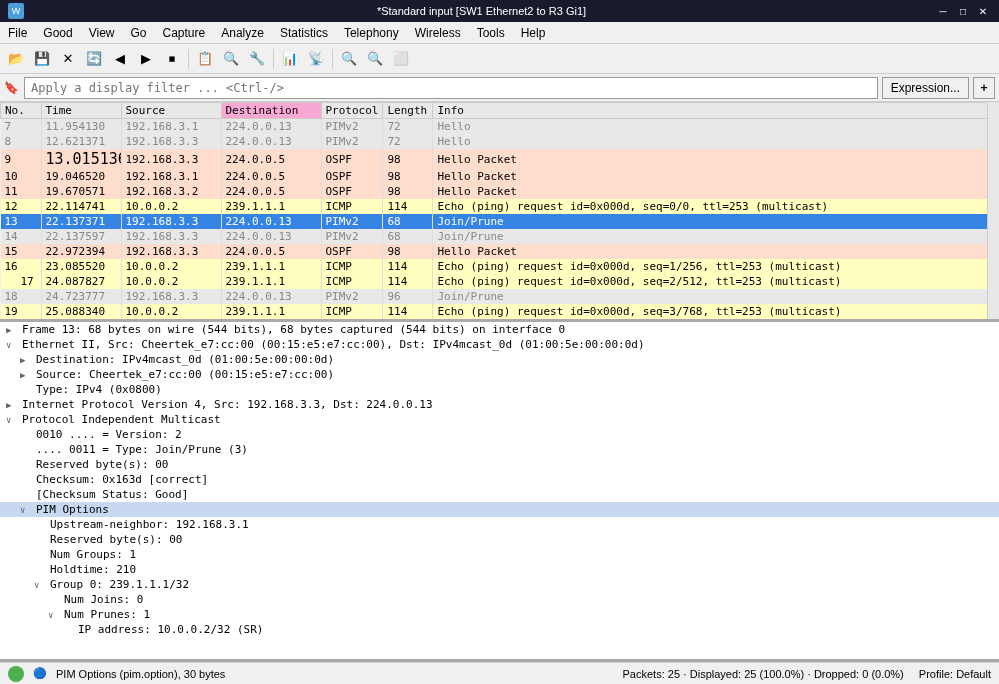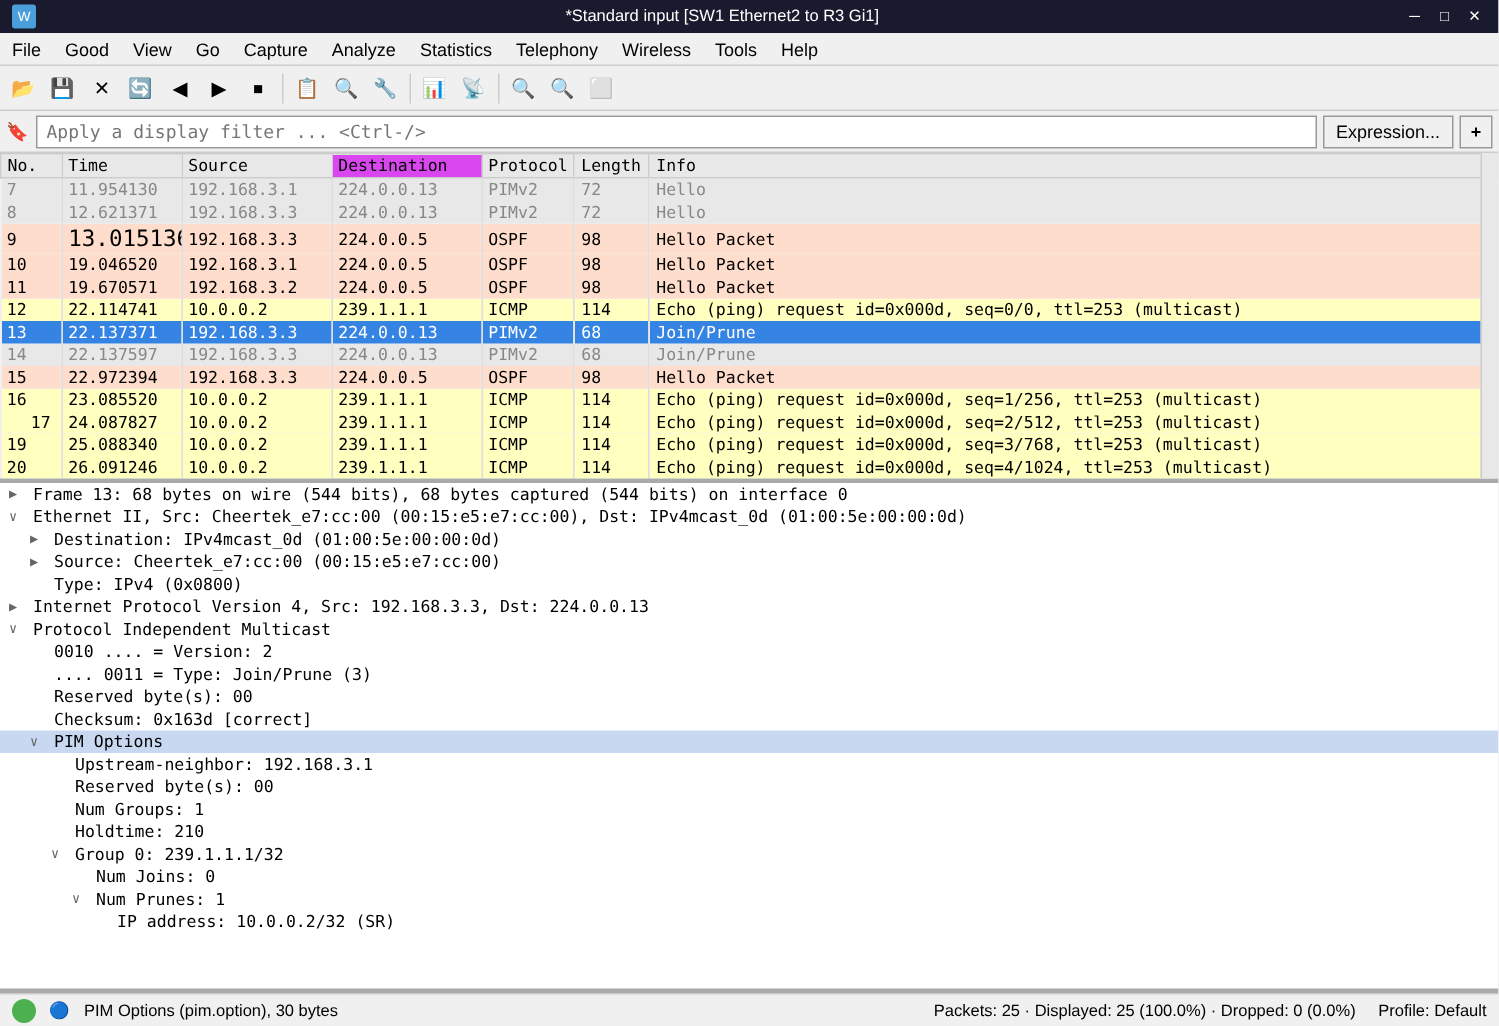--- a/index.html
+++ b/index.html
@@ -104,21 +104,21 @@
 <div id="main" style="display:flex;flex-direction:column;height:calc(684px - 22px - 22px - 30px - 28px - 22px);">
 
   <div id="packet-list" style="flex:0 0 220px;overflow:hidden;border-bottom:3px solid #aaa;position:relative;">
     <div style="overflow-y:scroll;height:220px;">
       <table id="packet-table" style="width:100%;border-collapse:collapse;font-size:11px;font-family:monospace;">
         <thead>
           <tr id="table-header-row">
           <th style="background: rgb(232, 232, 232); border: 1px solid rgb(204, 204, 204); padding: 1px 4px; text-align: left; font-weight: normal; white-space: nowrap; font-size: 11px;">No.</th>
               <th style="background: rgb(232, 232, 232); border: 1px solid rgb(204, 204, 204); padding: 1px 4px; text-align: left; font-weight: normal; white-space: nowrap; font-size: 11px;">Time</th>
               <th style="background: rgb(232, 232, 232); border: 1px solid rgb(204, 204, 204); padding: 1px 4px; text-align: left; font-weight: normal; white-space: nowrap; font-size: 11px;">Source</th>
-              <th style="background: #d946ef; border: 1px solid rgb(204, 204, 204); padding: 1px 4px; text-align: left; font-weight: normal; white-space: nowrap; font-size: 11px;">Destination</th>
+              <th style="background: #f9a8d4; border: 1px solid rgb(204, 204, 204); padding: 1px 4px; text-align: left; font-weight: normal; white-space: nowrap; font-size: 11px;">Destination</th>
               <th style="background: rgb(232, 232, 232); border: 1px solid rgb(204, 204, 204); padding: 1px 4px; text-align: left; font-weight: normal; white-space: nowrap; font-size: 11px;">Protocol</th>
               <th style="background: rgb(232, 232, 232); border: 1px solid rgb(204, 204, 204); padding: 1px 4px; text-align: left; font-weight: normal; white-space: nowrap; font-size: 11px;">Length</th>
               <th style="background: rgb(232, 232, 232); border: 1px solid rgb(204, 204, 204); padding: 1px 4px; text-align: left; font-weight: normal; white-space: nowrap; font-size: 11px;">Info</th>
             </tr>
         </thead>
         <tbody id="packet-tbody">
         <tr style="background: rgb(232, 232, 232); color: rgb(136, 136, 136);">
               <td style="padding: 1px 4px; border-right: 1px solid rgb(221, 221, 221); white-space: nowrap; overflow: hidden; font-size: 11px; font-family: monospace; max-width: 35px; width: 35px;">7</td>
               <td style="padding: 1px 4px; border-right: 1px solid rgb(221, 221, 221); white-space: nowrap; overflow: hidden; font-size: 11px; font-family: monospace; max-width: 80px; width: 80px;">11.954130</td>
               <td style="padding: 1px 4px; border-right: 1px solid rgb(221, 221, 221); white-space: nowrap; overflow: hidden; font-size: 11px; font-family: monospace; max-width: 100px; width: 100px;">192.168.3.1</td>
@@ -210,20 +210,29 @@
             </tr>
             <tr style="background: rgb(255, 255, 192); color: rgb(0, 0, 0);">
               <td style="padding: 1px 20px; border-right: 1px solid rgb(221, 221, 221); white-space: nowrap; overflow: hidden; font-size: 11px; font-family: monospace; max-width: 35px; width: 35px;">17</td>
               <td style="padding: 1px 4px; border-right: 1px solid rgb(221, 221, 221); white-space: nowrap; overflow: hidden; font-size: 11px; font-family: monospace; max-width: 80px; width: 80px;">24.087827</td>
               <td style="padding: 1px 4px; border-right: 1px solid rgb(221, 221, 221); white-space: nowrap; overflow: hidden; font-size: 11px; font-family: monospace; max-width: 100px; width: 100px;">10.0.0.2</td>
               <td style="padding: 1px 4px; border-right: 1px solid rgb(221, 221, 221); white-space: nowrap; overflow: hidden; font-size: 11px; font-family: monospace; max-width: 100px; width: 100px;">239.1.1.1</td>
               <td style="padding: 1px 4px; border-right: 1px solid rgb(221, 221, 221); white-space: nowrap; overflow: hidden; font-size: 11px; font-family: monospace; max-width: 60px; width: 60px;">ICMP</td>
               <td style="padding: 1px 4px; border-right: 1px solid rgb(221, 221, 221); white-space: nowrap; overflow: hidden; font-size: 11px; font-family: monospace; max-width: 50px; width: 50px;">114</td>
               <td style="padding: 1px 4px; border-right: 1px solid rgb(221, 221, 221); white-space: nowrap; overflow: hidden; font-size: 11px; font-family: monospace; max-width: 380px; width: auto;">Echo (ping) request  id=0x000d, seq=2/512, ttl=253 (multicast)</td>
             </tr>
+            <tr style="background: rgb(232, 232, 232); color: rgb(136, 136, 136);">
+              <td style="padding: 1px 4px; border-right: 1px solid rgb(221, 221, 221); white-space: nowrap; overflow: hidden; font-size: 11px; font-family: monospace; max-width: 35px; width: 35px;">18</td>
+              <td style="padding: 1px 4px; border-right: 1px solid rgb(221, 221, 221); white-space: nowrap; overflow: hidden; font-size: 11px; font-family: monospace; max-width: 80px; width: 80px;">24.723777</td>
+              <td style="padding: 1px 4px; border-right: 1px solid rgb(221, 221, 221); white-space: nowrap; overflow: hidden; font-size: 11px; font-family: monospace; max-width: 100px; width: 100px;">192.168.3.3</td>
+              <td style="padding: 1px 4px; border-right: 1px solid rgb(221, 221, 221); white-space: nowrap; overflow: hidden; font-size: 11px; font-family: monospace; max-width: 100px; width: 100px;">224.0.0.13</td>
+              <td style="padding: 1px 4px; border-right: 1px solid rgb(221, 221, 221); white-space: nowrap; overflow: hidden; font-size: 11px; font-family: monospace; max-width: 60px; width: 60px;">PIMv2</td>
+              <td style="padding: 1px 4px; border-right: 1px solid rgb(221, 221, 221); white-space: nowrap; overflow: hidden; font-size: 11px; font-family: monospace; max-width: 50px; width: 50px;">96</td>
+              <td style="padding: 1px 4px; border-right: 1px solid rgb(221, 221, 221); white-space: nowrap; overflow: hidden; font-size: 11px; font-family: monospace; max-width: 380px; width: auto;">Join/Prune</td>
+            </tr>
             <tr style="background: rgb(255, 255, 192); color: rgb(0, 0, 0);">
               <td style="padding: 1px 4px; border-right: 1px solid rgb(221, 221, 221); white-space: nowrap; overflow: hidden; font-size: 11px; font-family: monospace; max-width: 35px; width: 35px;">19</td>
               <td style="padding: 1px 4px; border-right: 1px solid rgb(221, 221, 221); white-space: nowrap; overflow: hidden; font-size: 11px; font-family: monospace; max-width: 80px; width: 80px;">25.088340</td>
               <td style="padding: 1px 4px; border-right: 1px solid rgb(221, 221, 221); white-space: nowrap; overflow: hidden; font-size: 11px; font-family: monospace; max-width: 100px; width: 100px;">10.0.0.2</td>
               <td style="padding: 1px 4px; border-right: 1px solid rgb(221, 221, 221); white-space: nowrap; overflow: hidden; font-size: 11px; font-family: monospace; max-width: 100px; width: 100px;">239.1.1.1</td>
               <td style="padding: 1px 4px; border-right: 1px solid rgb(221, 221, 221); white-space: nowrap; overflow: hidden; font-size: 11px; font-family: monospace; max-width: 60px; width: 60px;">ICMP</td>
               <td style="padding: 1px 4px; border-right: 1px solid rgb(221, 221, 221); white-space: nowrap; overflow: hidden; font-size: 11px; font-family: monospace; max-width: 50px; width: 50px;">114</td>
               <td style="padding: 1px 4px; border-right: 1px solid rgb(221, 221, 221); white-space: nowrap; overflow: hidden; font-size: 11px; font-family: monospace; max-width: 380px; width: auto;">Echo (ping) request  id=0x000d, seq=3/768, ttl=253 (multicast)</td>
             </tr>
             <tr style="background: rgb(255, 255, 192); color: rgb(0, 0, 0);">
@@ -279,20 +288,24 @@
         <span style="width: 12px; display: inline-block; flex-shrink: 0;"></span>
         <span>.... 0011 = Type: Join/Prune (3)</span>
       </div>
       <div class="detail-line" style="padding: 1px 6px 1px 20px; white-space: nowrap; cursor: pointer; display: flex; align-items: center; gap: 4px; font-size: 11px; font-family: monospace;">
         <span style="width: 12px; display: inline-block; flex-shrink: 0;"></span>
         <span>Reserved byte(s): 00</span>
       </div>
       <div class="detail-line" style="padding: 1px 6px 1px 20px; white-space: nowrap; cursor: pointer; display: flex; align-items: center; gap: 4px; font-size: 11px; font-family: monospace;">
         <span style="width: 12px; display: inline-block; flex-shrink: 0;"></span>
         <span>Checksum: 0x163d [correct]</span>
+      </div>
+      <div class="detail-line" style="padding: 1px 6px 1px 20px; white-space: nowrap; cursor: pointer; display: flex; align-items: center; gap: 4px; font-size: 11px; font-family: monospace;">
+        <span style="width: 12px; display: inline-block; flex-shrink: 0;"></span>
+        <span>[Checksum Status: Good]</span>
       </div>
       <div class="detail-line" style="padding: 1px 6px 1px 20px; white-space: nowrap; cursor: pointer; display: flex; align-items: center; gap: 4px; font-size: 11px; font-family: monospace; background: rgb(200, 216, 240);">
         <span style="color: rgb(102, 102, 102); font-size: 9px; width: 12px; display: inline-block; flex-shrink: 0;">∨</span>
         <span>PIM Options</span>
       </div>
       <div class="detail-line" style="padding: 1px 6px 1px 34px; white-space: nowrap; cursor: pointer; display: flex; align-items: center; gap: 4px; font-size: 11px; font-family: monospace;">
         <span style="width: 12px; display: inline-block; flex-shrink: 0;"></span>
         <span>Upstream-neighbor: 192.168.3.1</span>
       </div>
       <div class="detail-line" style="padding: 1px 6px 1px 34px; white-space: nowrap; cursor: pointer; display: flex; align-items: center; gap: 4px; font-size: 11px; font-family: monospace;">

